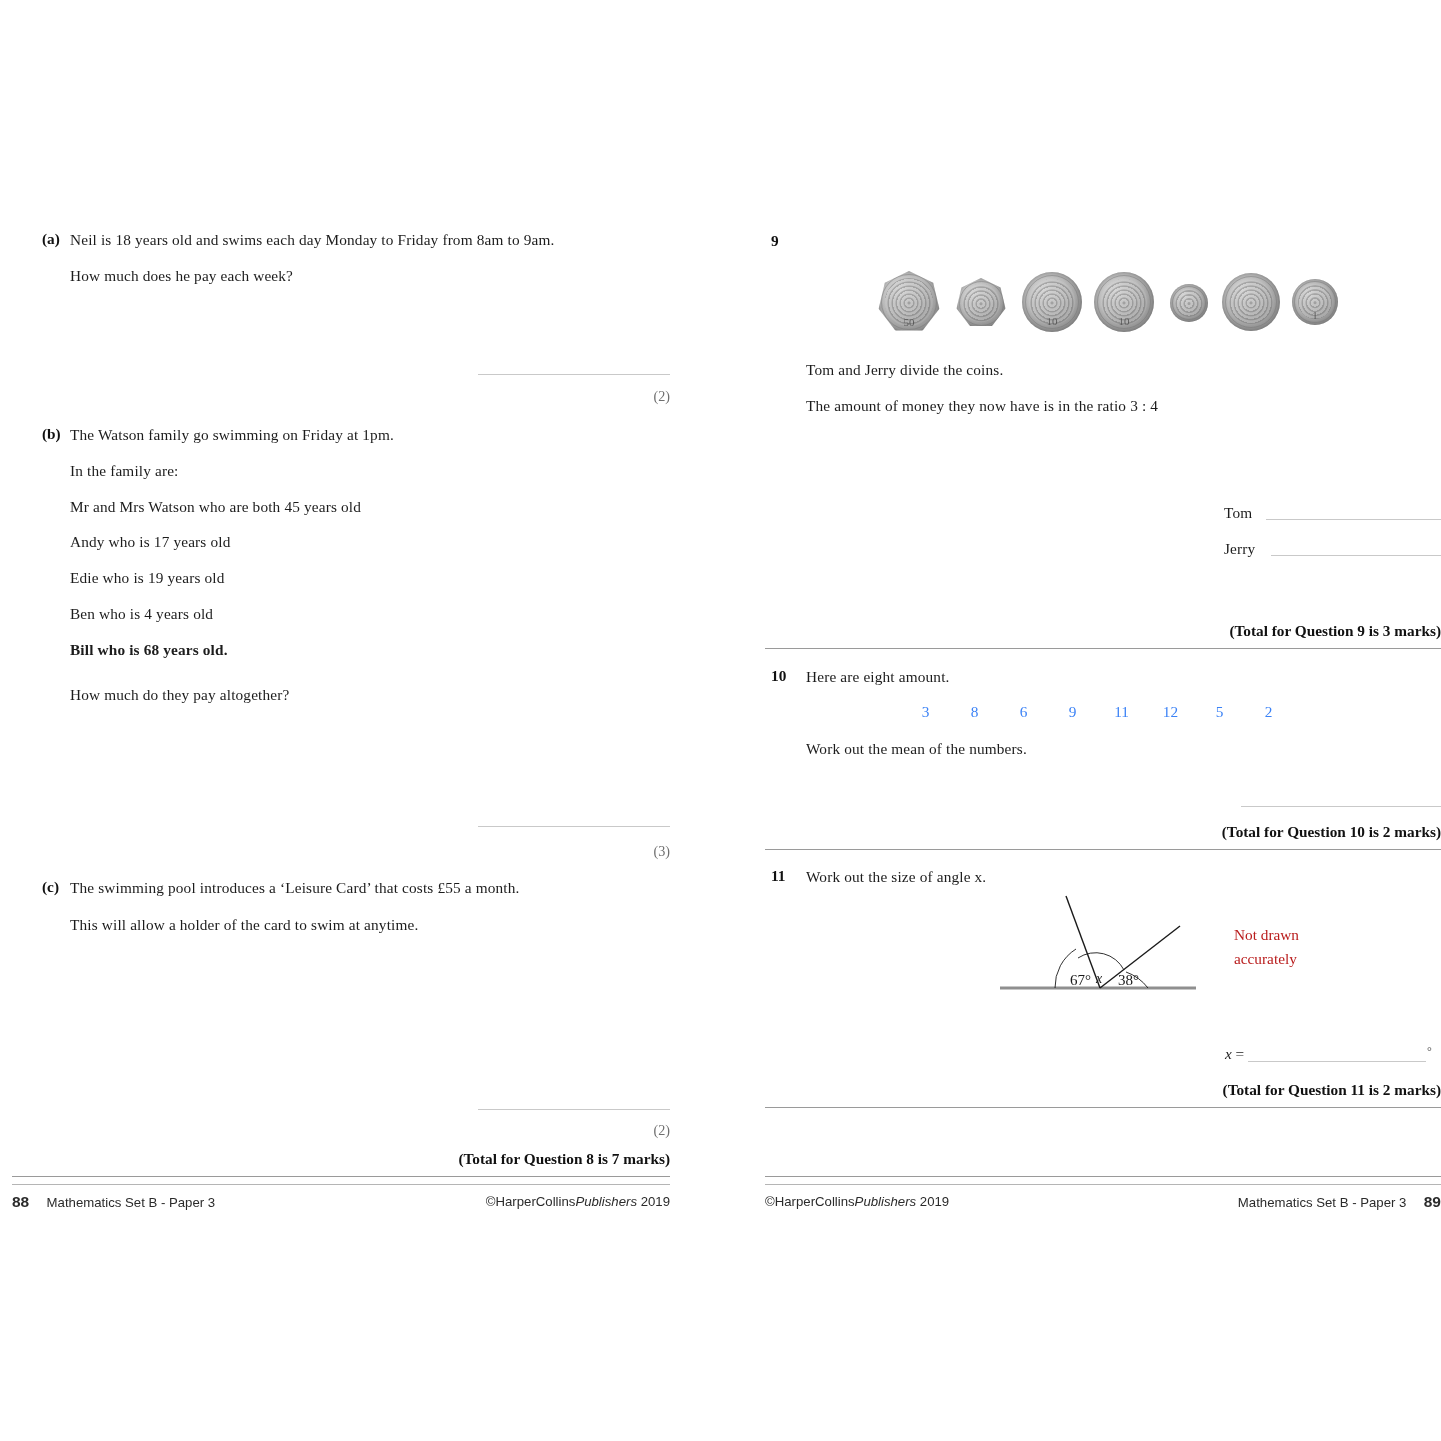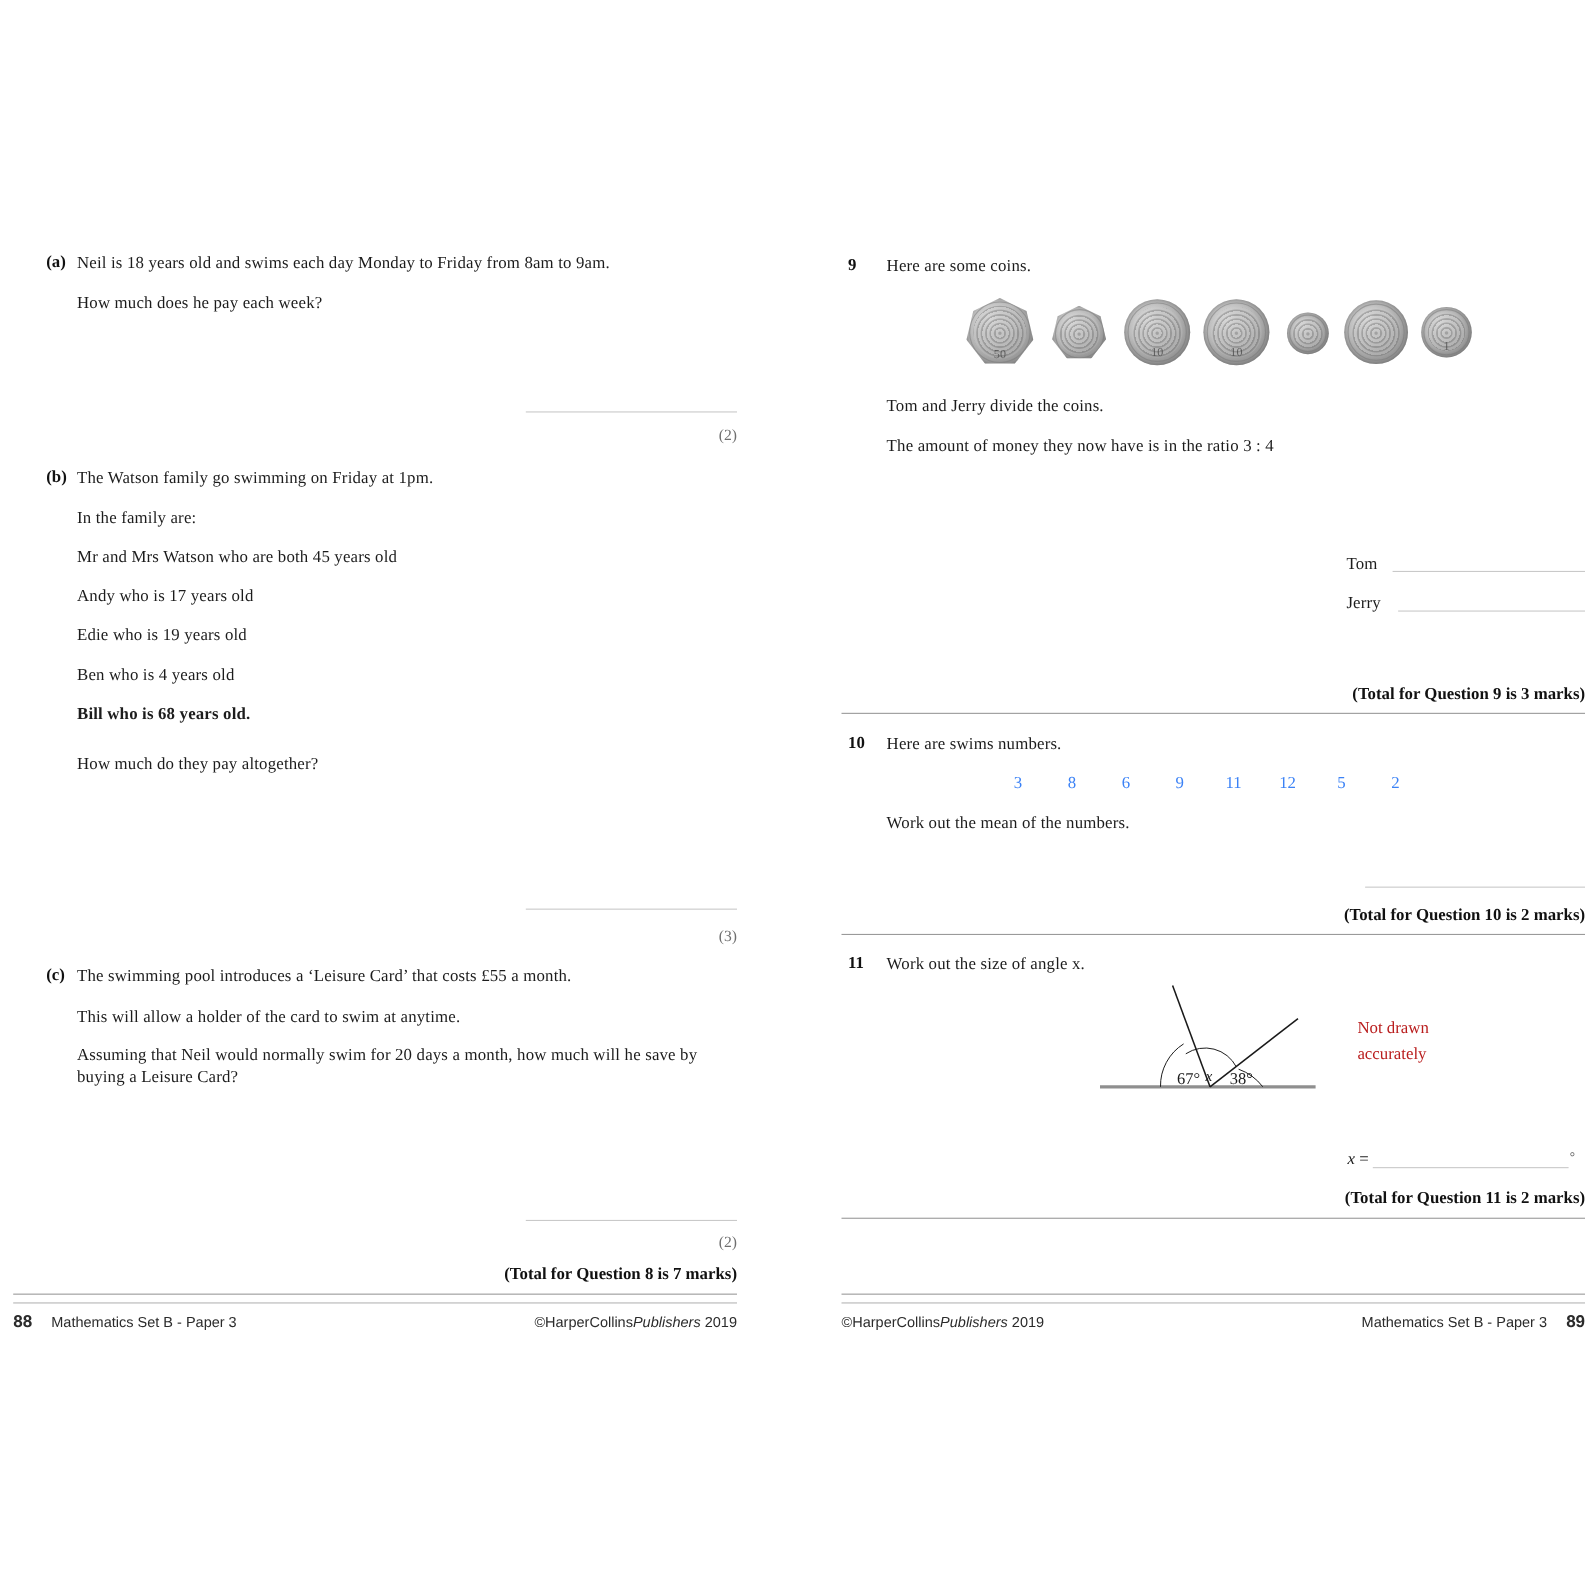--- a/index.html
+++ b/index.html
@@ -196,57 +196,55 @@
     <div class="qtext" style="left:70px; top:568px; width:610px;">Edie who is 19 years old</div>
     <div class="qtext" style="left:70px; top:604px; width:610px;">Ben who is 4 years old</div>
     <div class="qtext" style="left:70px; top:640px; width:610px;font-weight:bold;">Bill who is 68 years old.</div>
     <div class="qtext" style="left:70px; top:685px; width:610px;">How much do they pay altogether?</div>
     <div class="ansline" style="left:478px; top:826px; width:192px;"></div>
     <div class="marks" style="left:470px; top:843px; width:200px;">(3)</div>
 
     <div class="qlabel" style="left:42px; top:878px;">(c)</div>
     <div class="qtext" style="left:70px; top:878px; width:615px;">The swimming pool introduces a ‘Leisure Card’ that costs £55 a month.</div>
     <div class="qtext" style="left:70px; top:915px; width:615px;">This will allow a holder of the card to swim at anytime.</div>
-    <div class="qtext" style="left:70px; top:950px; width:600px;">Assuming that Neil would normally swim for 20 days a month, how much will he save by buying a Leisure Card?</div>
     <div class="ansline" style="left:478px; top:1109px; width:192px;"></div>
     <div class="marks" style="left:470px; top:1122px; width:200px;">(2)</div>
 
     <div class="total" style="left:270px; top:1150px; width:400px;">(Total for Question 8 is 7 marks)</div>
     <div class="sep" style="left:12px; top:1176px; width:658px;"></div>
     <div class="sep-thin" style="left:12px; top:1184px; width:658px;"></div>
 
     <div class="footer" style="left:12px; top:1193px;">
       <span class="pageno">88</span>
       <span style="display:inline-block; width:10px;"></span>
       <span>Mathematics Set B - Paper 3</span>
     </div>
     <div class="footer" style="left:390px; top:1194px; width:280px; text-align:right;">
       <span>©HarperCollins</span><i>Publishers</i><span> 2019</span>
     </div>
   </div>
 
   <div class="col col-right">
 
     <div class="qlabel" style="left:50px; top:232px;">9</div>
-    <div class="qtext" style="left:85px; top:232px; width:600px;">Here are some coins.</div>
 
     <div class="qtext" style="left:85px; top:360px; width:600px;">Tom and Jerry divide the coins.</div>
     <div class="qtext" style="left:85px; top:396px; width:600px;">The amount of money they now have is in the ratio 3 : 4</div>
 
     <div class="qtext" style="left:503px; top:503px;">Tom</div>
     <div class="ansline" style="left:545px; top:519px; width:175px;"></div>
 
     <div class="qtext" style="left:503px; top:539px;">Jerry</div>
     <div class="ansline" style="left:550px; top:555px; width:170px;"></div>
 
     <div class="total" style="left:300px; top:622px; width:420px;">(Total for Question 9 is 3 marks)</div>
     <div class="sep" style="left:44px; top:648px; width:676px;"></div>
 
     <div class="qlabel" style="left:50px; top:667px;">10</div>
-    <div class="qtext" style="left:85px; top:667px; width:600px;">Here are swims numbers.</div>
+    <div class="qtext" style="left:85px; top:667px; width:600px;">Here are eight amount.</div>
 
     <div class="numrow" style="left:180px; top:703px;">
       <span>3</span><span>8</span><span>6</span><span>9</span><span>11</span><span>12</span><span>5</span><span>2</span>
     </div>
 
     <div class="qtext" style="left:85px; top:739px; width:600px;">Work out the mean of the numbers.</div>
 
     <div class="ansline" style="left:520px; top:806px; width:200px;"></div>
     <div class="total" style="left:300px; top:823px; width:420px;">(Total for Question 10 is 2 marks)</div>
     <div class="sep" style="left:44px; top:849px; width:676px;"></div>

